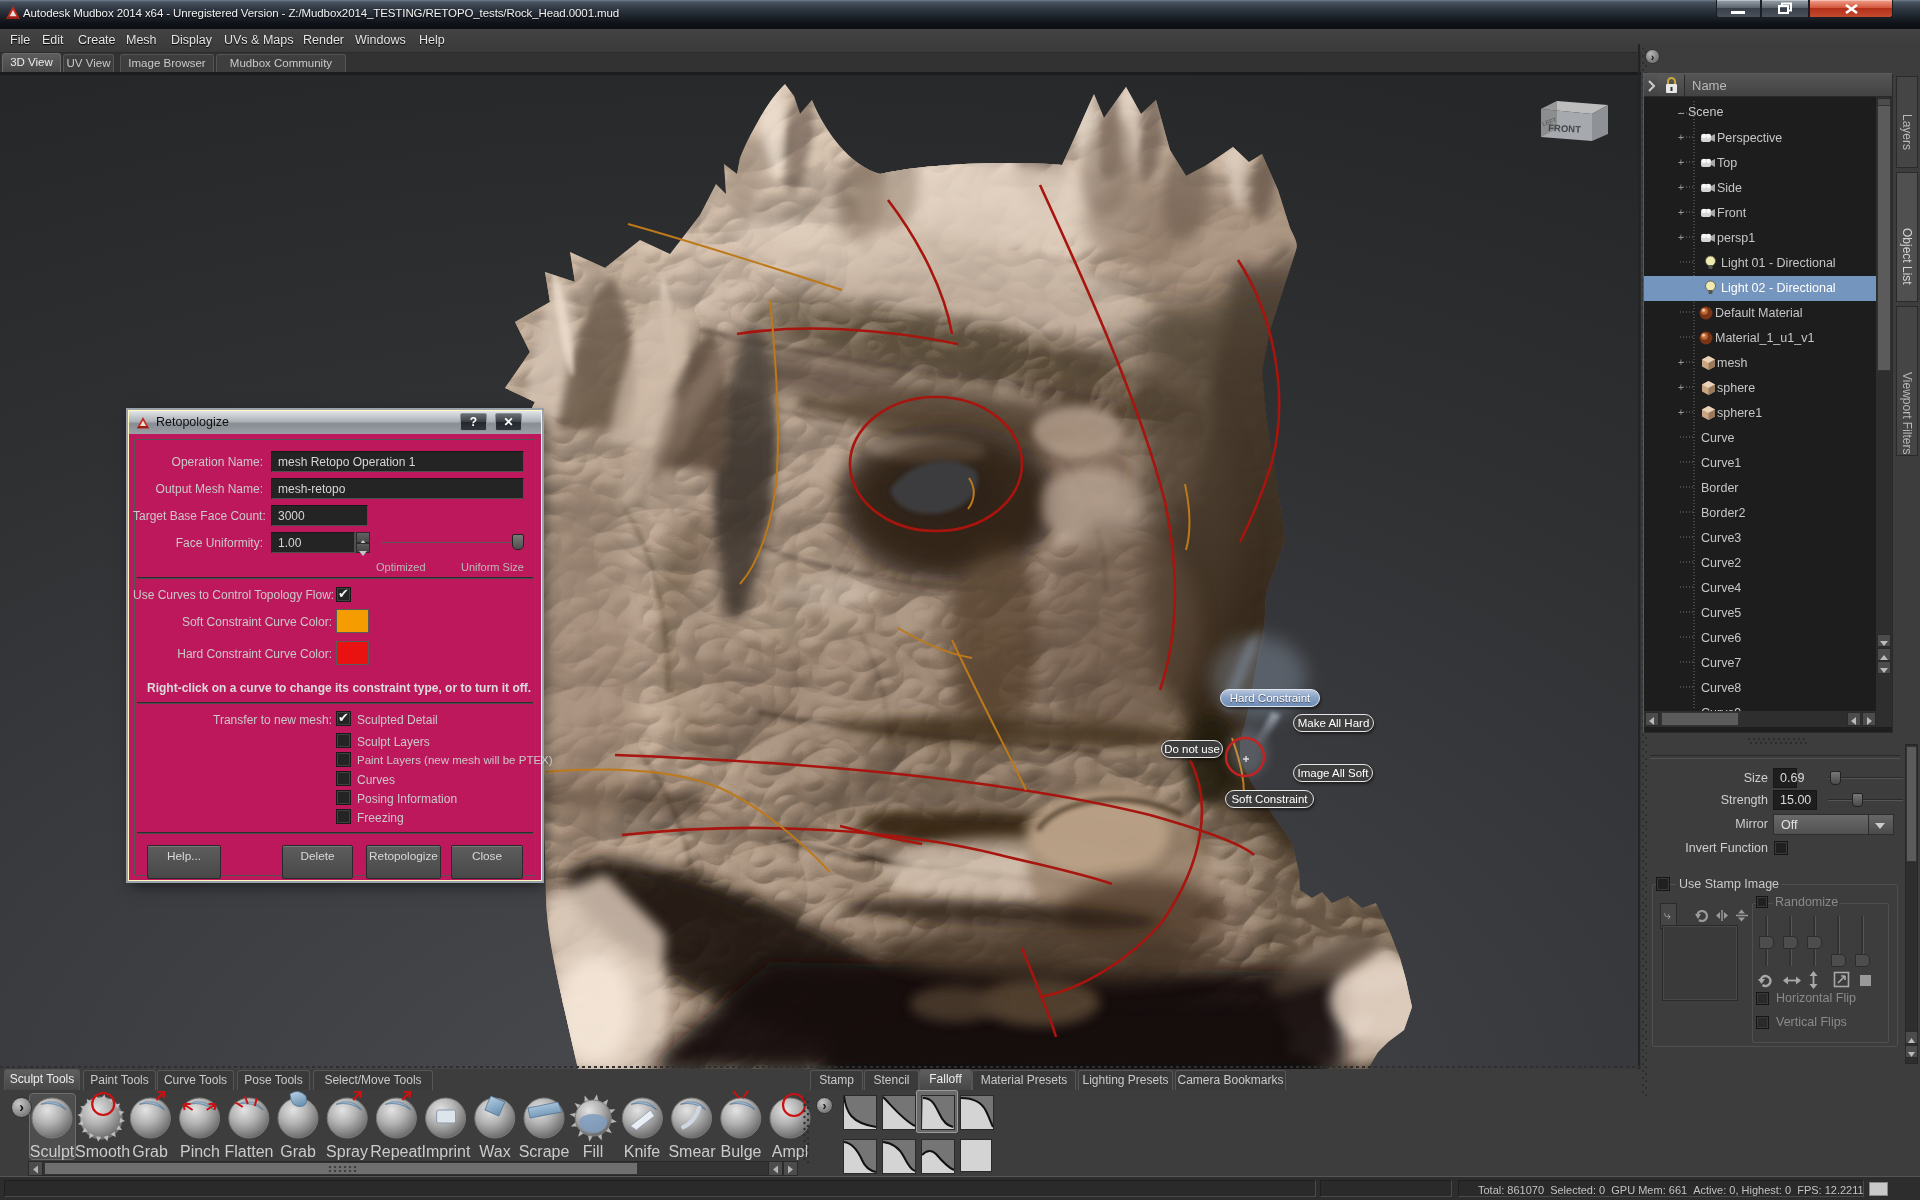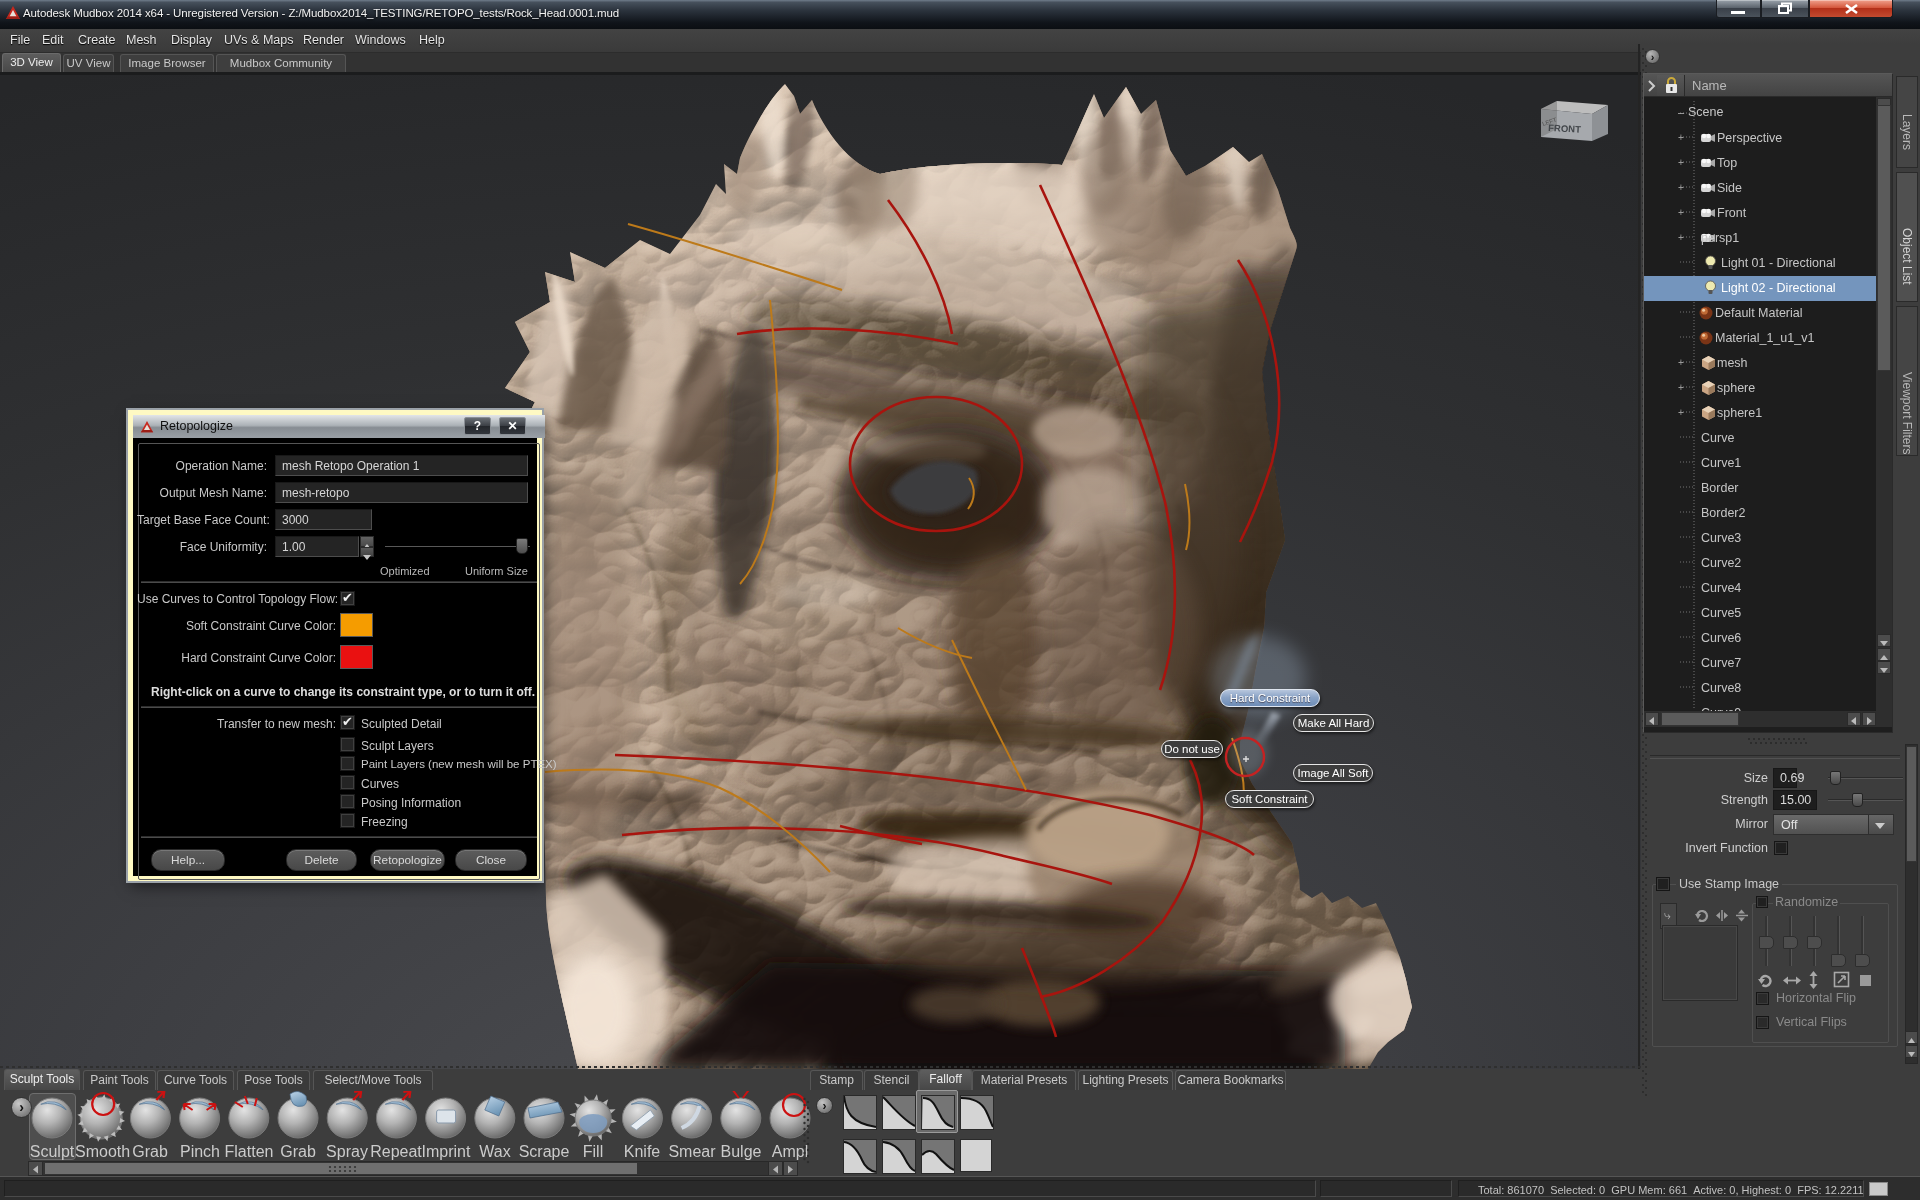--- a/index.html
+++ b/index.html
@@ -51,30 +51,30 @@
 .dimlabel{position:absolute;color:#8a8a8a;font-size:12.5px}
 
 #botbar{position:absolute;left:0;top:1069px;width:1641px;height:107px;background:#3d3d3d}
 .btab{position:absolute;top:1070px;height:20px;background:#3a3a3a;border:1px solid #565656;border-bottom:none;border-radius:3px 3px 0 0;color:#c9c9c9;font-size:12px;text-align:center;line-height:19px}
 .btab.act{background:linear-gradient(#5e5e5e,#474747);color:#ededed;top:1069px;height:21px}
 .toolname{position:absolute;top:1143px;font-size:16px;color:#cbcbcb;text-align:center;width:52px}
 #statusbar{position:absolute;left:0;top:1176px;width:1920px;height:24px;background:#2d2d2d;border-top:1px solid #555}
 .sseg{position:absolute;top:1180px;height:17px;border:1px solid #1f1f1f;border-bottom-color:#4a4a4a;border-right-color:#4a4a4a;background:#2a2a2a}
 #stattext{position:absolute;top:1184px;left:1478px;font-size:11px;color:#c2c2c2}
 
-#dlg{position:absolute;left:128px;top:410px;width:414px;height:471px;background:#000000;border:5px solid #fef9c3;box-shadow:0 0 0 2px #9aa1a8,3px 5px 14px rgba(0,0,0,.55)}
+#dlg{position:absolute;left:128px;top:410px;width:414px;height:471px;background:#be185d;border:1px solid #fef9c3;box-shadow:0 0 0 2px #9aa1a8,3px 5px 14px rgba(0,0,0,.55)}
 #dlgtitle{position:absolute;left:0;top:0;width:412px;height:23px;background:linear-gradient(#e2e5e8,#acb2b7 45%,#878d93 55%,#9aa0a6)}
 #dlgtitle span{position:absolute;left:27px;top:4px;font-size:12.5px;color:#101010}
 .dbtn{position:absolute;top:2px;width:27px;height:18px;background:linear-gradient(#686d73,#3a3e44 50%,#24272c 52%,#32363c);border:1px solid #8a8f95;border-radius:2px;color:#fff;font-size:12px;font-weight:bold;text-align:center;line-height:17px}
 .dlabel{position:absolute;color:#c9c9c9;font-size:12px;text-align:right;white-space:nowrap}
 .dinput{position:absolute;height:21px;background:#242424;border:1px solid #181818;border-bottom-color:#4d4d4d;border-right-color:#4d4d4d;color:#d6d6d6;font-size:12px;line-height:20px;padding-left:6px}
 .dhr{position:absolute;left:8px;width:396px;height:2px;border-top:1px solid #2d2d2d;border-bottom:1px solid #4b4b4b}
 .dcb{position:absolute;width:15px;height:15px;background:#242424;border:1px solid #191919;box-shadow:inset 0 0 0 1px #404040}
 .dcb.chk::after{content:"\2714";position:absolute;left:1px;top:-2px;color:#f0f0f0;font-size:13px}
-.dbutton{position:absolute;height:22px;background:linear-gradient(#5d5d5d,#484848);border:1px solid #2a2a2a;box-shadow:inset 0 1px 0 #777;border-radius:10px;color:#d9d9d9;font-size:11.8px;text-align:center;line-height:21px}
+.dbutton{position:absolute;height:34px;background:linear-gradient(#5d5d5d,#484848);border:1px solid #2a2a2a;box-shadow:inset 0 1px 0 #777;border-radius:2px;color:#d9d9d9;font-size:11.8px;text-align:center;line-height:21px}
 
 .tip{position:absolute;height:18px;border-radius:9px;border:1px solid #e6e6e6;background:#3d3d3d;color:#fff;font-size:11.5px;text-align:center;line-height:17px;box-shadow:1px 2px 3px rgba(0,0,0,.5)}
 .tip.blue{background:linear-gradient(#b7c6dd,#8aa3c6 45%,#6d8cb6);border-color:#dfe6f0;color:#fff;text-shadow:0 1px 1px #445}
 </style></head>
 <body>
 
 <div id="titlebar"></div>
 <svg id="appicon" class="abs" viewBox="0 0 16 16">
     <polygon points="1,14 8,1 15,14" fill="#c8281e"></polygon>
     <polygon points="4.5,11.5 8,5 11.5,11.5" fill="#e8e0d8"></polygon>
@@ -858,21 +858,21 @@
         <span style="position:absolute;left:73px">Front</span>
       </div>
     <div class="trow" style="top:128.5px">
         <span style="position:absolute;left:34px;top:7px;color:#999;font-size:10px;line-height:10px">+</span>
         <svg style="position:absolute;left:56px;top:5px" width="16" height="15">
           <rect x="1" y="3" width="10" height="8" rx="2" fill="#d5d5d5"></rect>
           <circle cx="4" cy="5" r="2.2" fill="#f8f8f8"></circle>
           <circle cx="8.5" cy="5" r="2.2" fill="#f8f8f8"></circle>
           <polygon points="11,5 15,3 15,11 11,9" fill="#a8a8a8"></polygon>
         </svg>
-        <span style="position:absolute;left:57px">persp1</span>
+        <span style="position:absolute;left:73px">persp1</span>
       </div>
     <div class="trow" style="top:153.5px">
         <svg style="position:absolute;left:60px;top:4px" width="13" height="17">
           <circle cx="6.5" cy="6" r="5" fill="#eeeab0"></circle>
           <circle cx="6.5" cy="6" r="5" fill="none" stroke="#55524a" stroke-width="0.8"></circle>
           <rect x="4.5" y="10" width="4" height="4" rx="1" fill="#555"></rect>
         </svg>
         <span style="position:absolute;left:77px">Light 01 - Directional</span>
       </div>
     <div class="trow sel" style="top:178.5px">

